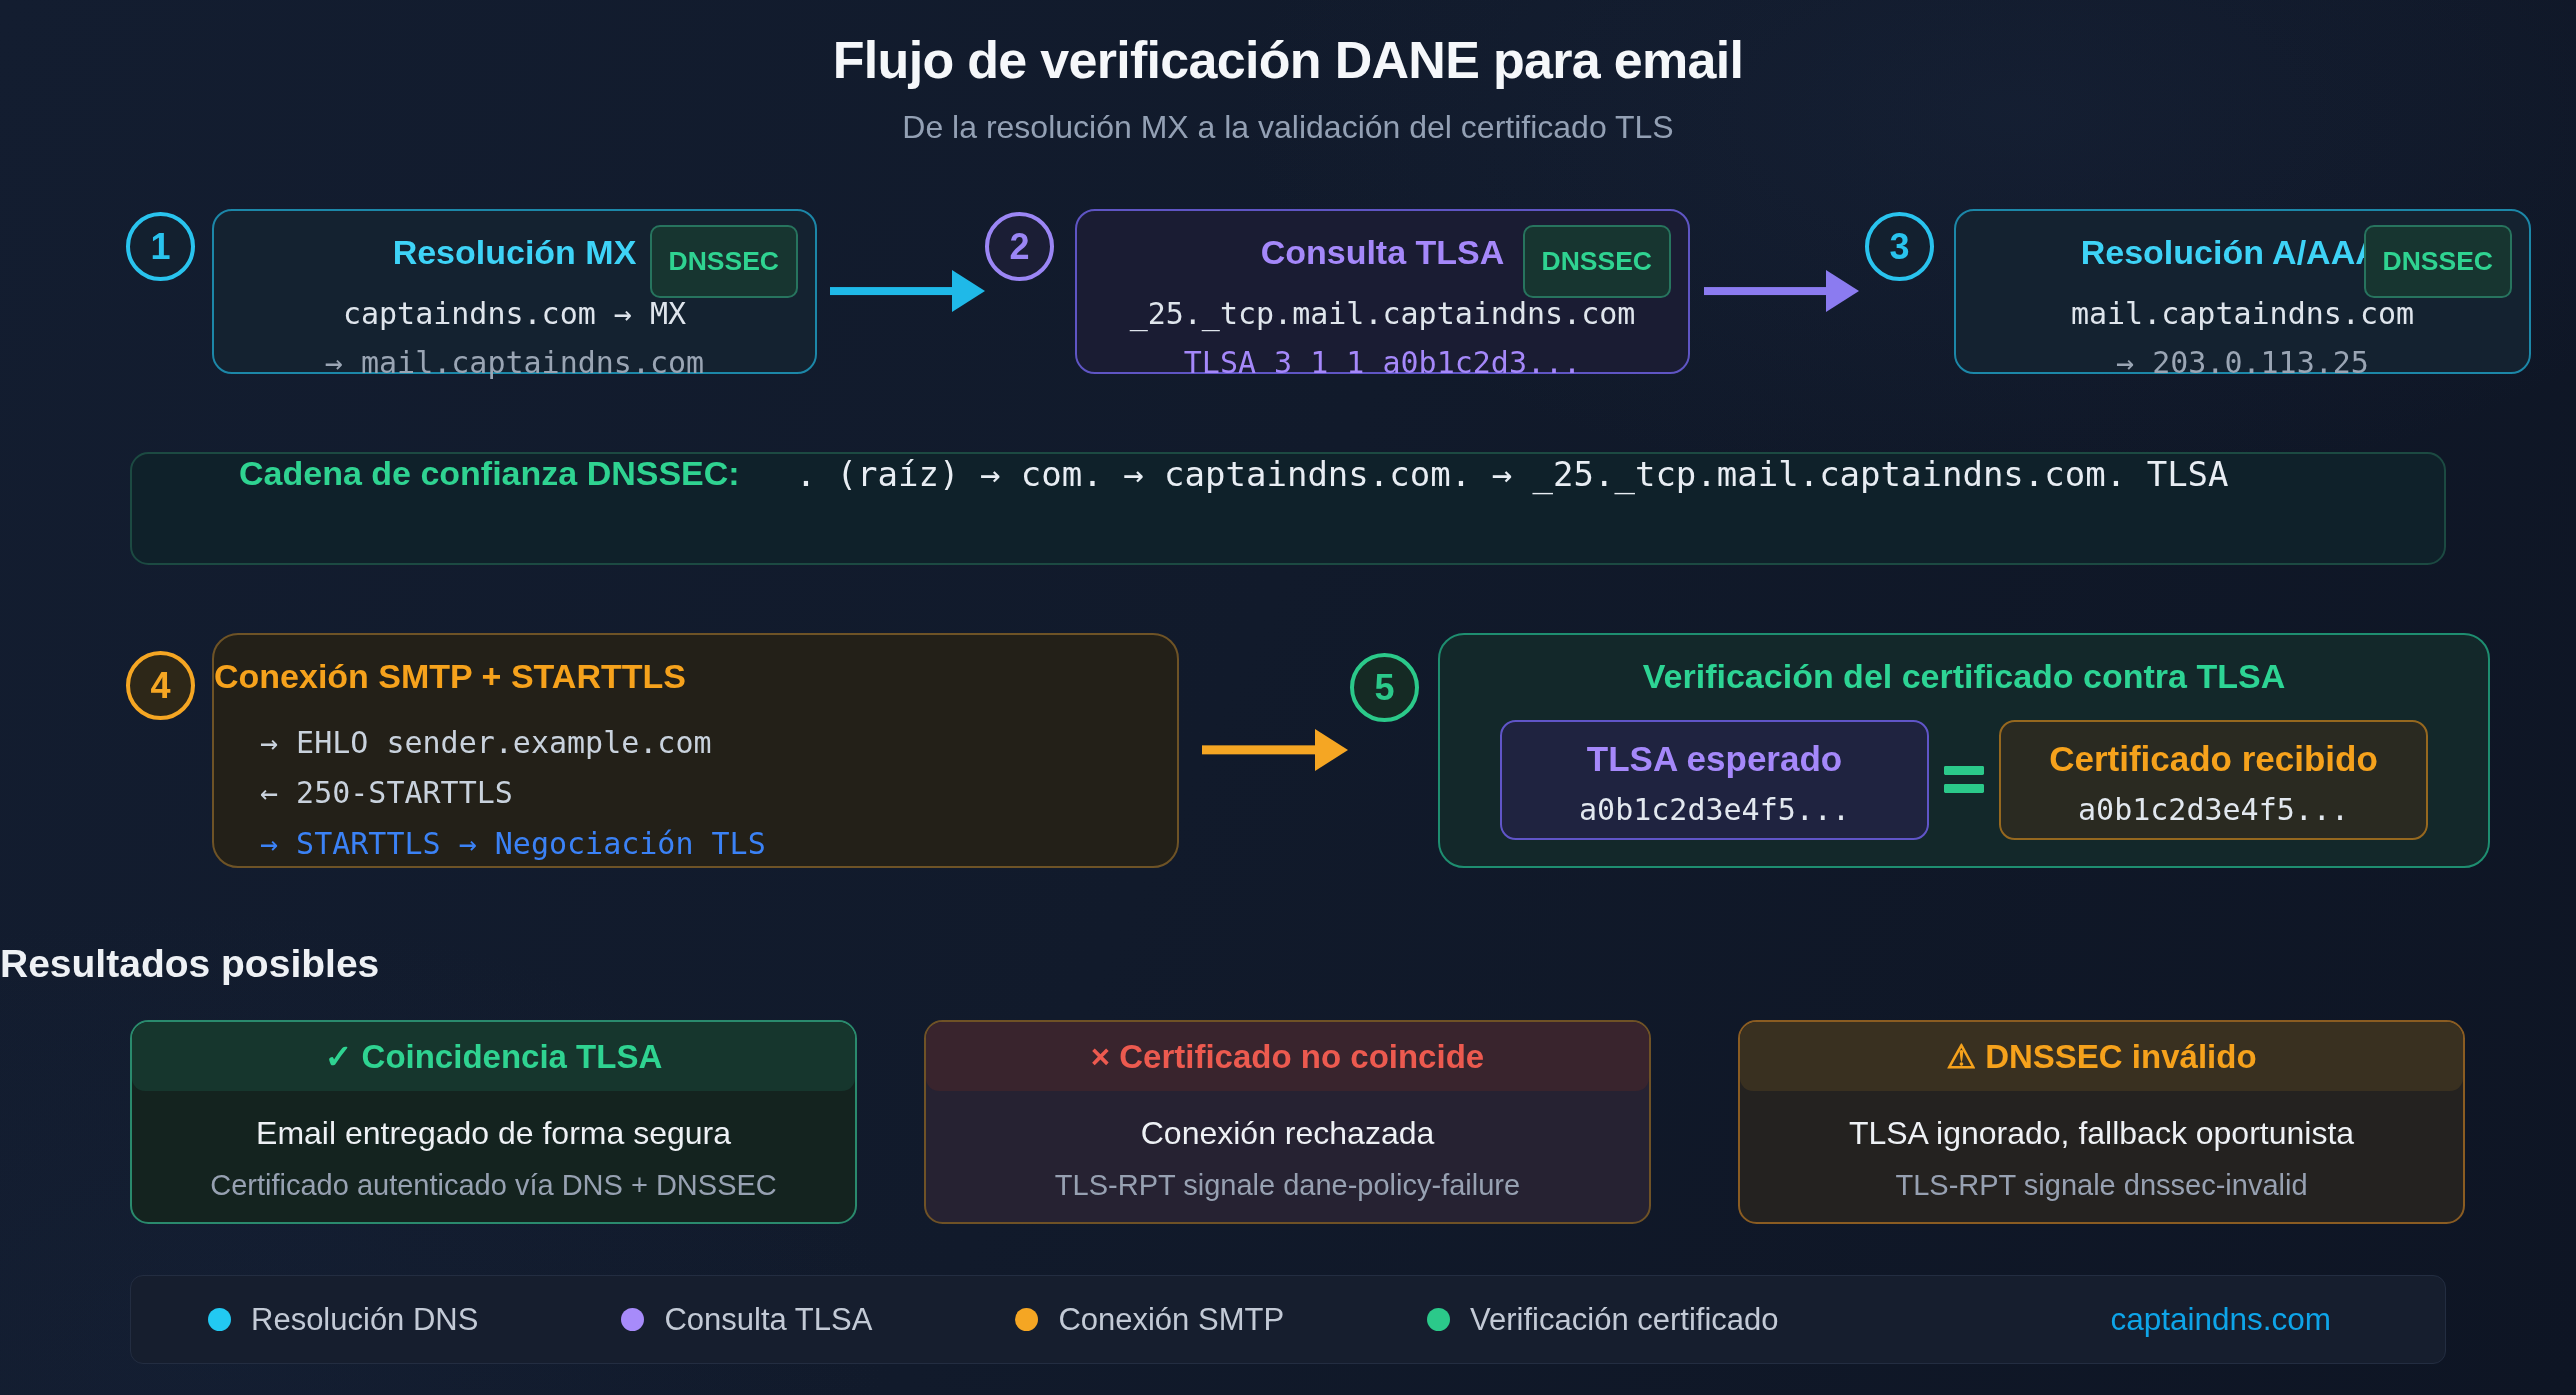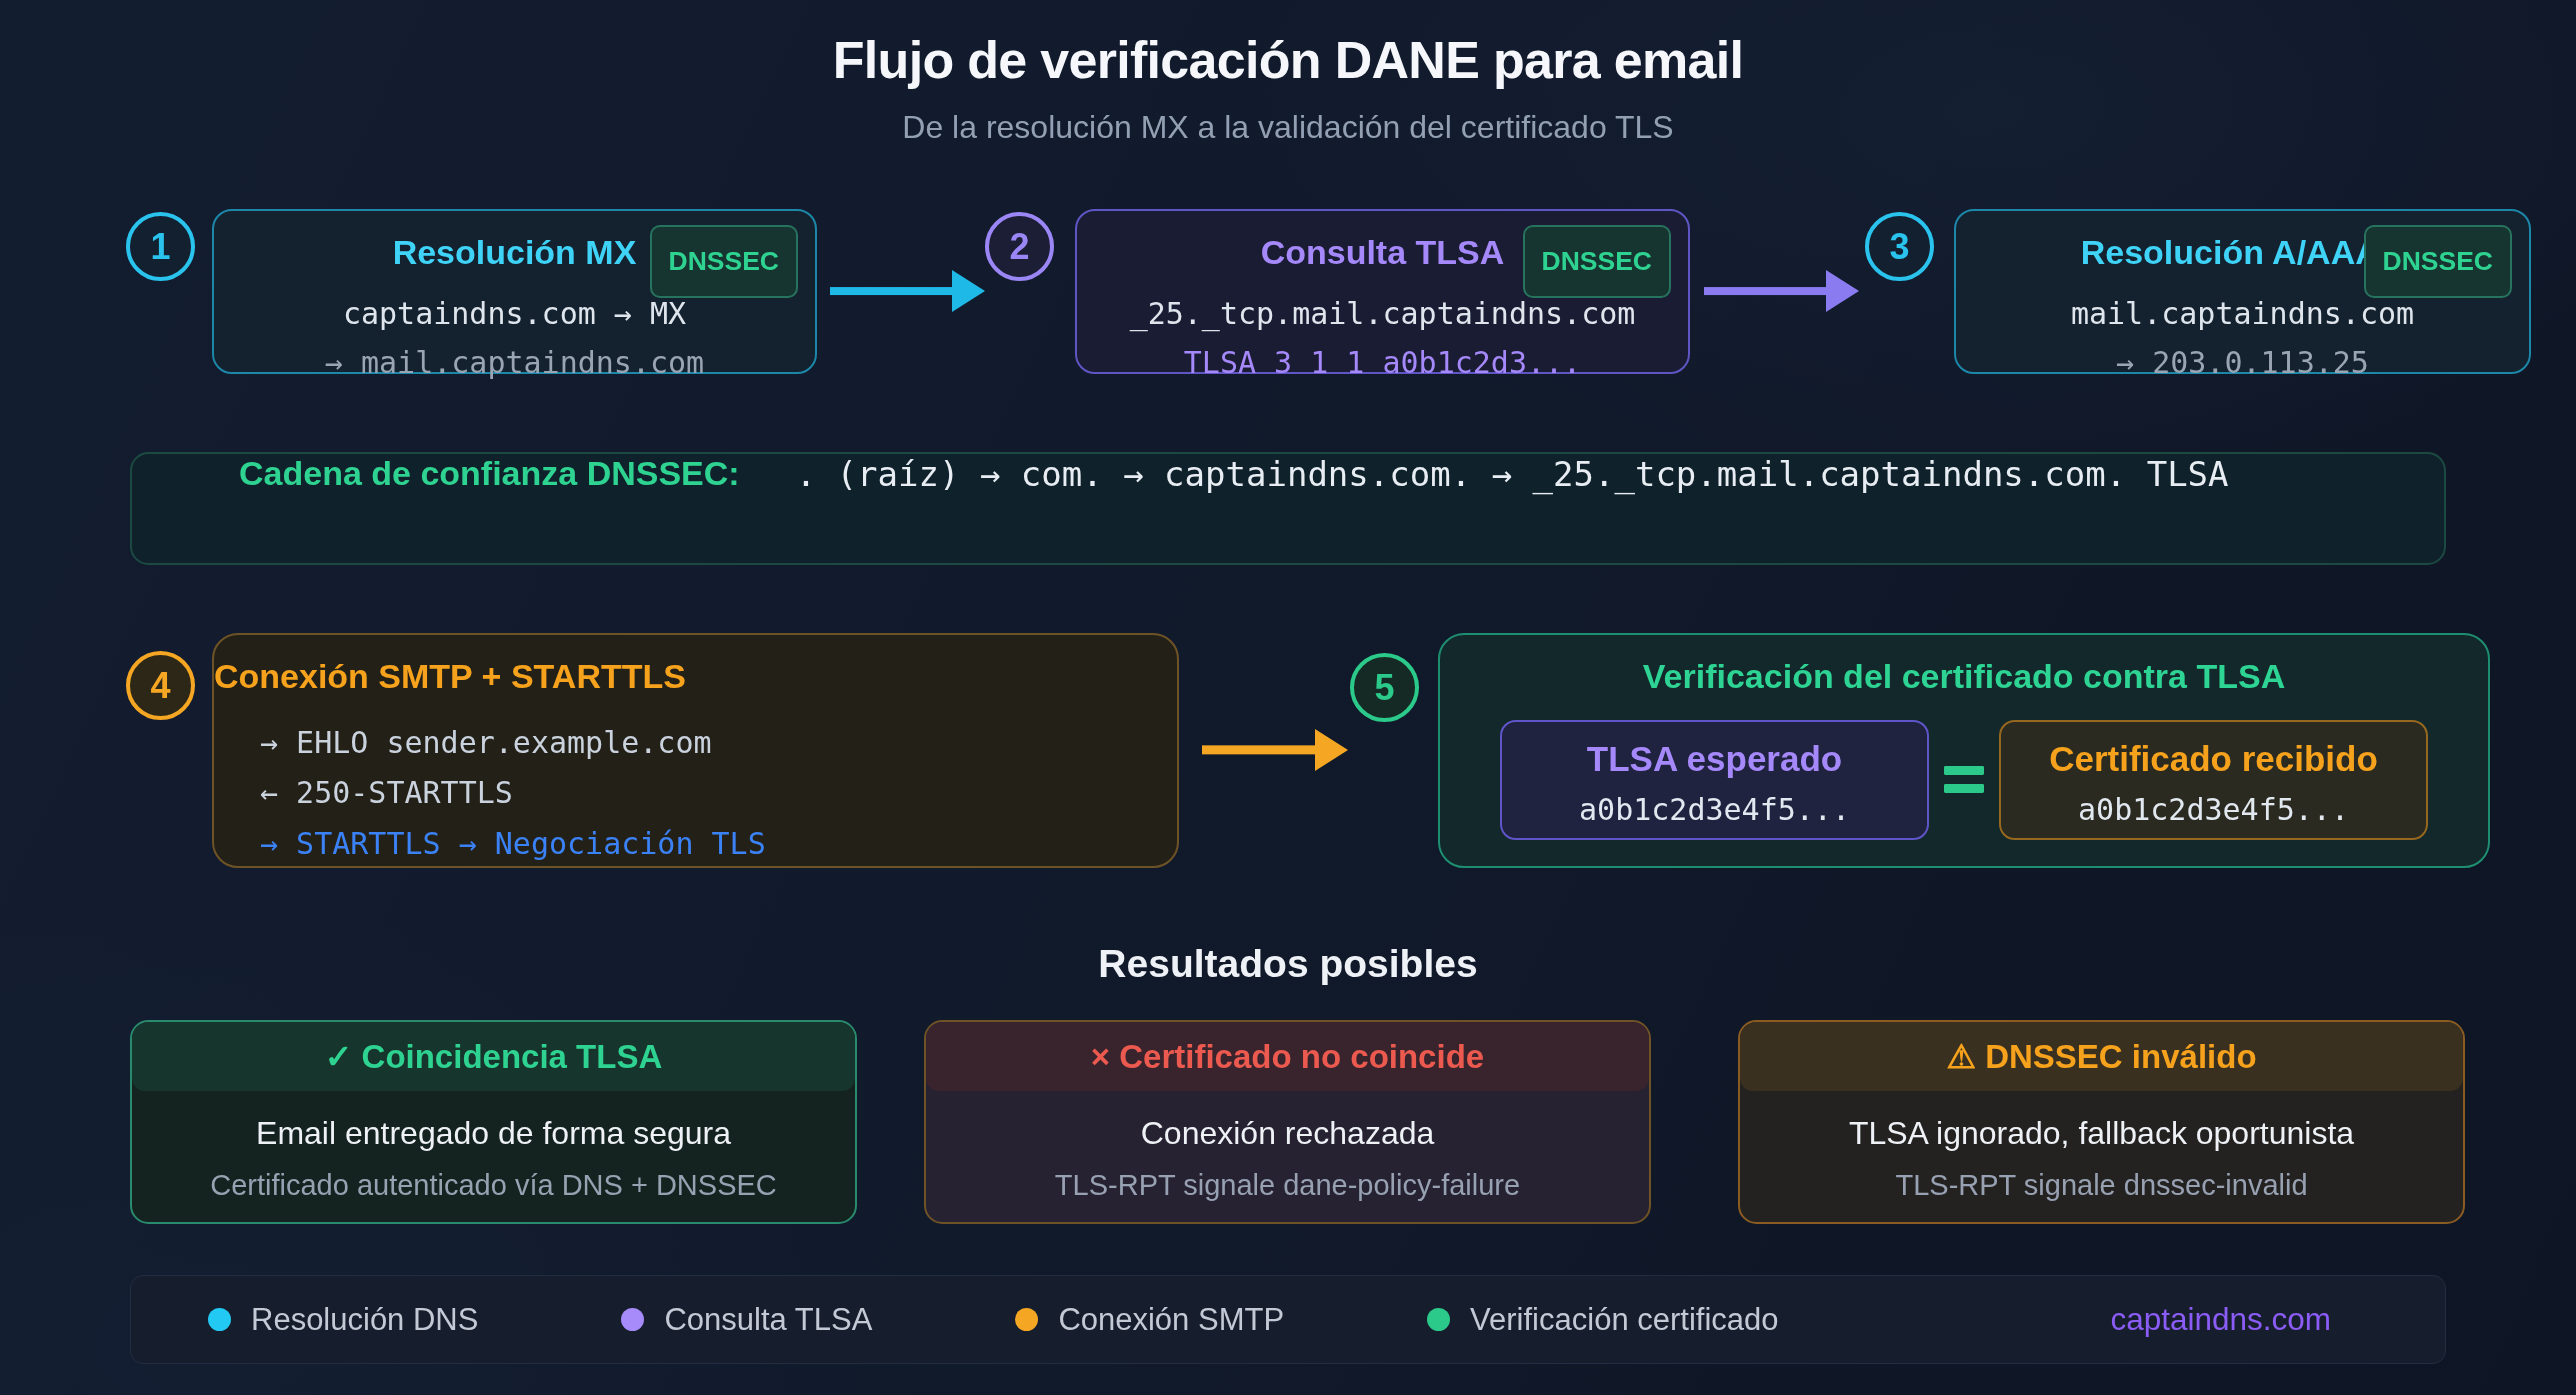--- a/index.html
+++ b/index.html
@@ -108,21 +108,21 @@
   }
   .sub-purple{ border-color:#6055c8; background:#1f2340; }
   .sub-orange{ border-color:#96681f; background:#2a2a21; }
   .subcard .sub-label{ margin-top:17px; font-size:35px; font-weight:bold; }
   .subcard .sub-value{ margin-top:13px; font-size:30px; color:#e2e8ef; }
   .equals{ display:flex; flex-direction:column; gap:9.3px; }
   .equals span{ display:block; width:40px; height:8.6px; border-radius:1.4px; background:#2bc98a; }
 
   
   .results-heading{
-    position:absolute; top:942px; left:0; width:100%; text-align:center;
+    position:absolute; top:942px; left:0; width:100%; text-align:left;
     font-size:39px; font-weight:bold; color:#eef1f5;
   }
   .card{
     position:absolute; top:1020px; width:727px; height:204px;
     border-radius:18.6px; border:2.1px solid; overflow:hidden;
     display:flex; flex-direction:column; align-items:center;
   }
   .card-header{
     width:100%; height:69px; display:flex; align-items:center; justify-content:center;
     font-size:33px; font-weight:bold; border-radius:0 0 13px 13px;
@@ -138,21 +138,21 @@
 
   
   .legend{
     position:absolute; left:130px; top:1275px; width:2316px; height:89px;
     border-radius:13px; border:1.4px solid #232d41; background:#161e2e;
     display:flex; align-items:center; padding:0 114px 0 77px; gap:143px;
   }
   .legend-item{ display:flex; align-items:center; }
   .legend-dot{ width:23px; height:23px; border-radius:50%; margin-right:20px; }
   .legend-label{ font-size:31px; color:#c3cad6; }
-  .watermark{ margin-left:auto; font-size:31.5px; color:#8b5cf6; }
+  .watermark{ margin-left:auto; font-size:31.5px; color:#0ea5e9; }
 </style>
 </head>
 <body>
 
 <div class="canvas">
 
   <div class="page-title">Flujo de verificación DANE para email</div>
   <div class="page-subtitle">De la resolución MX a la validación del certificado TLS</div>
 
   <div class="circle c-cyan" style="left:126px;top:212px;">

